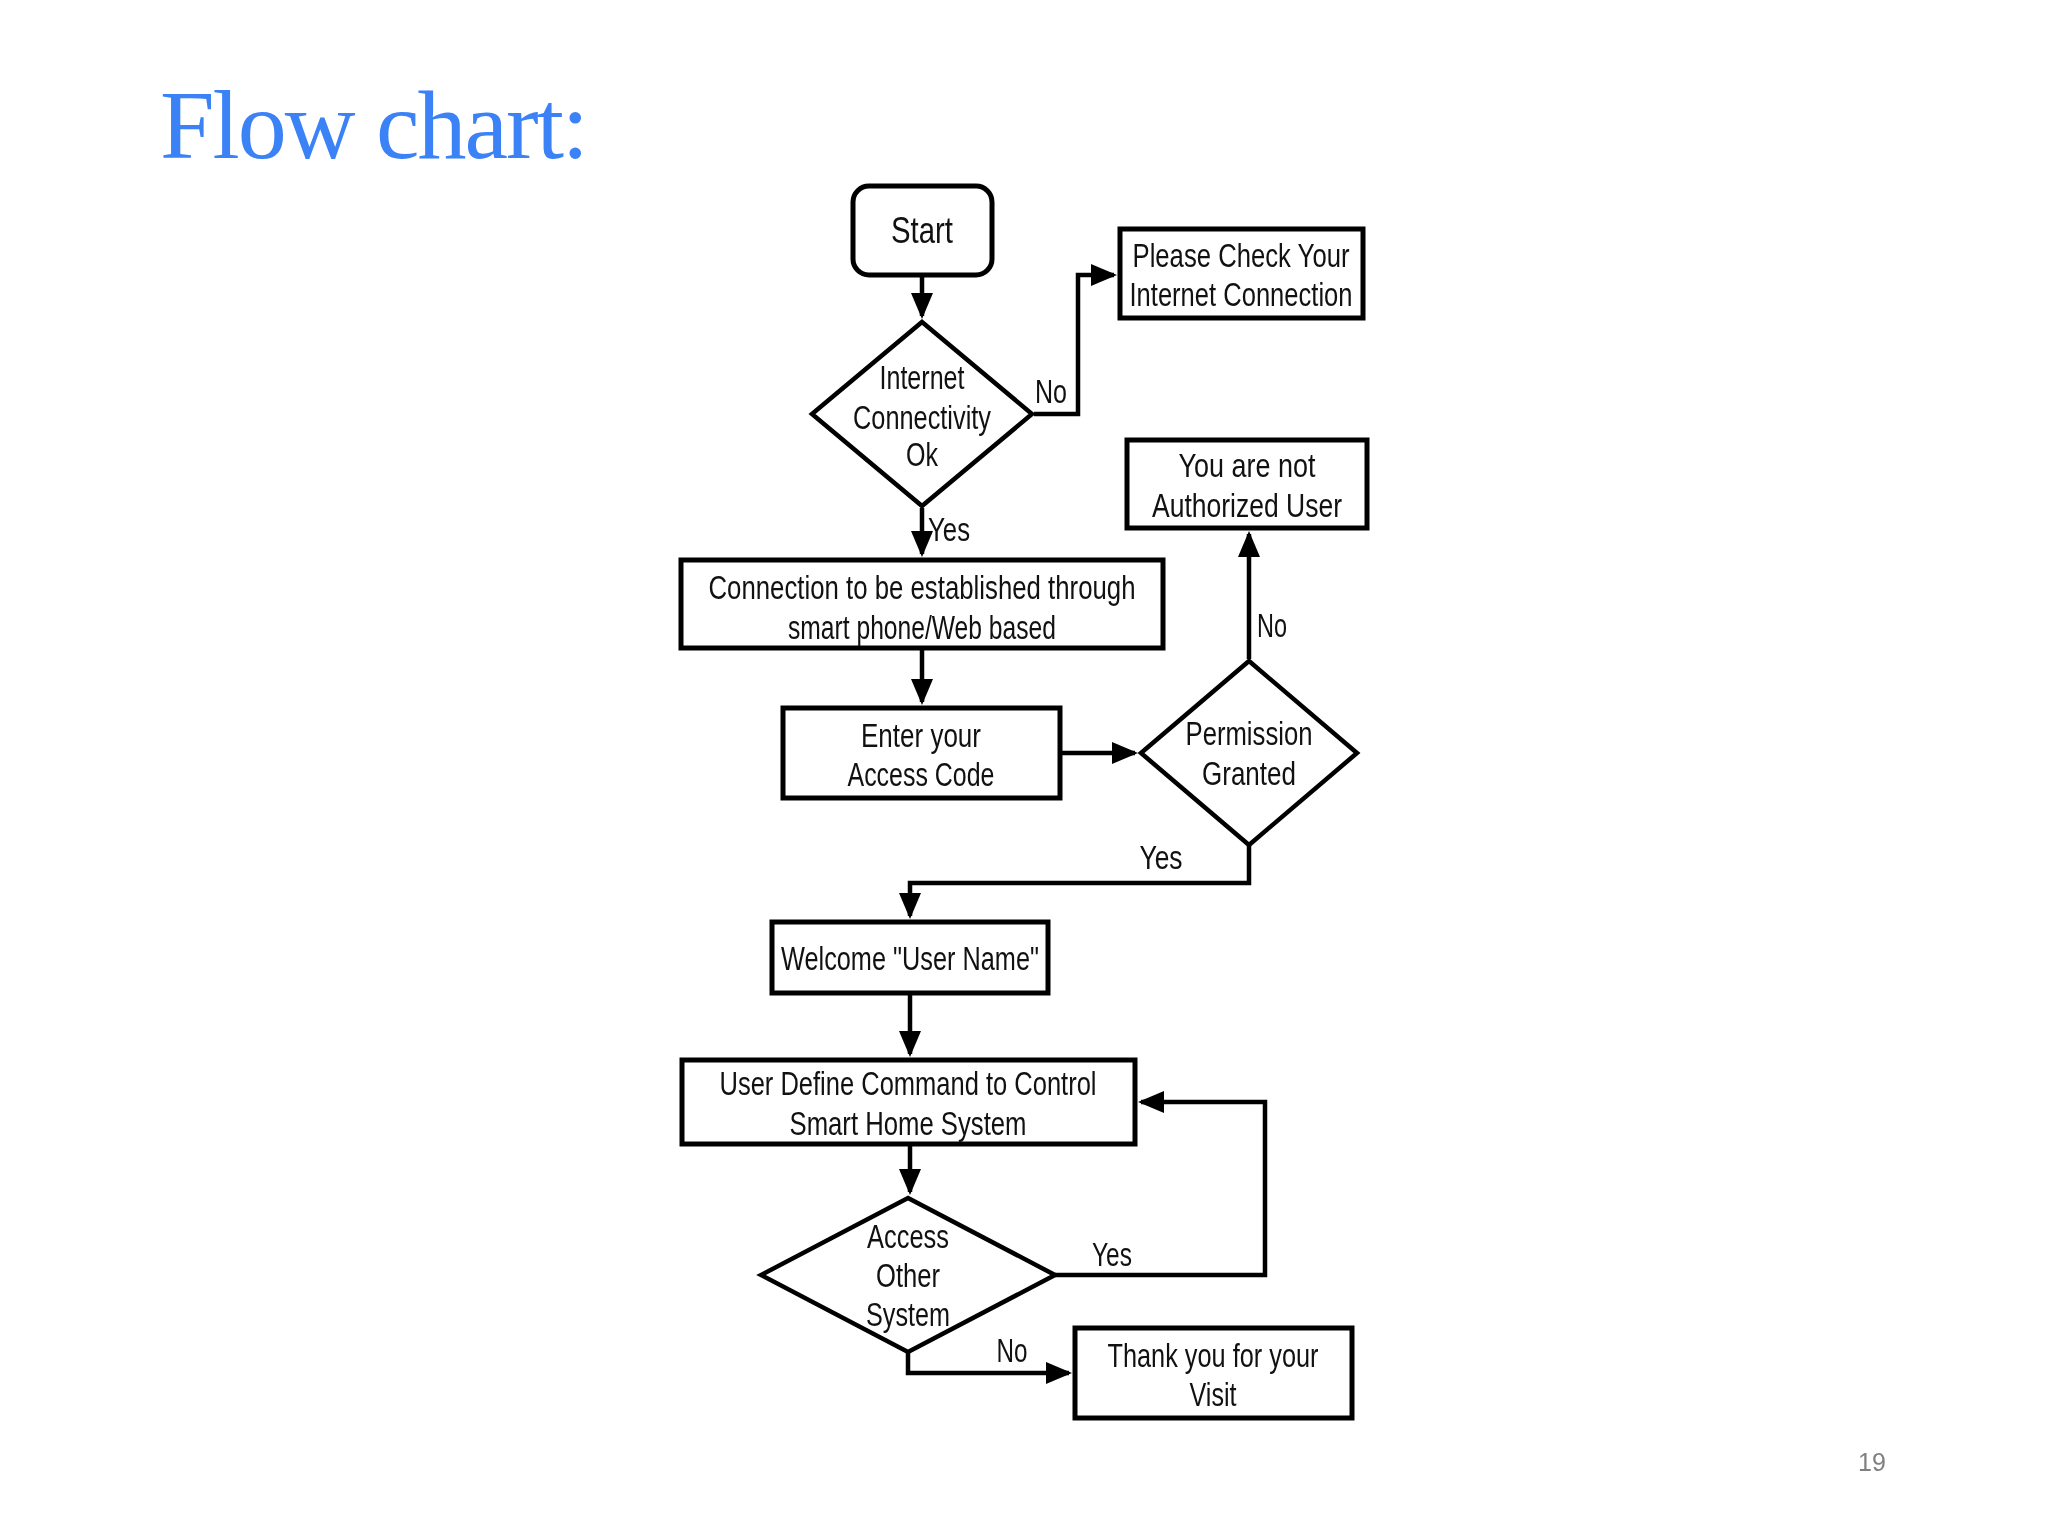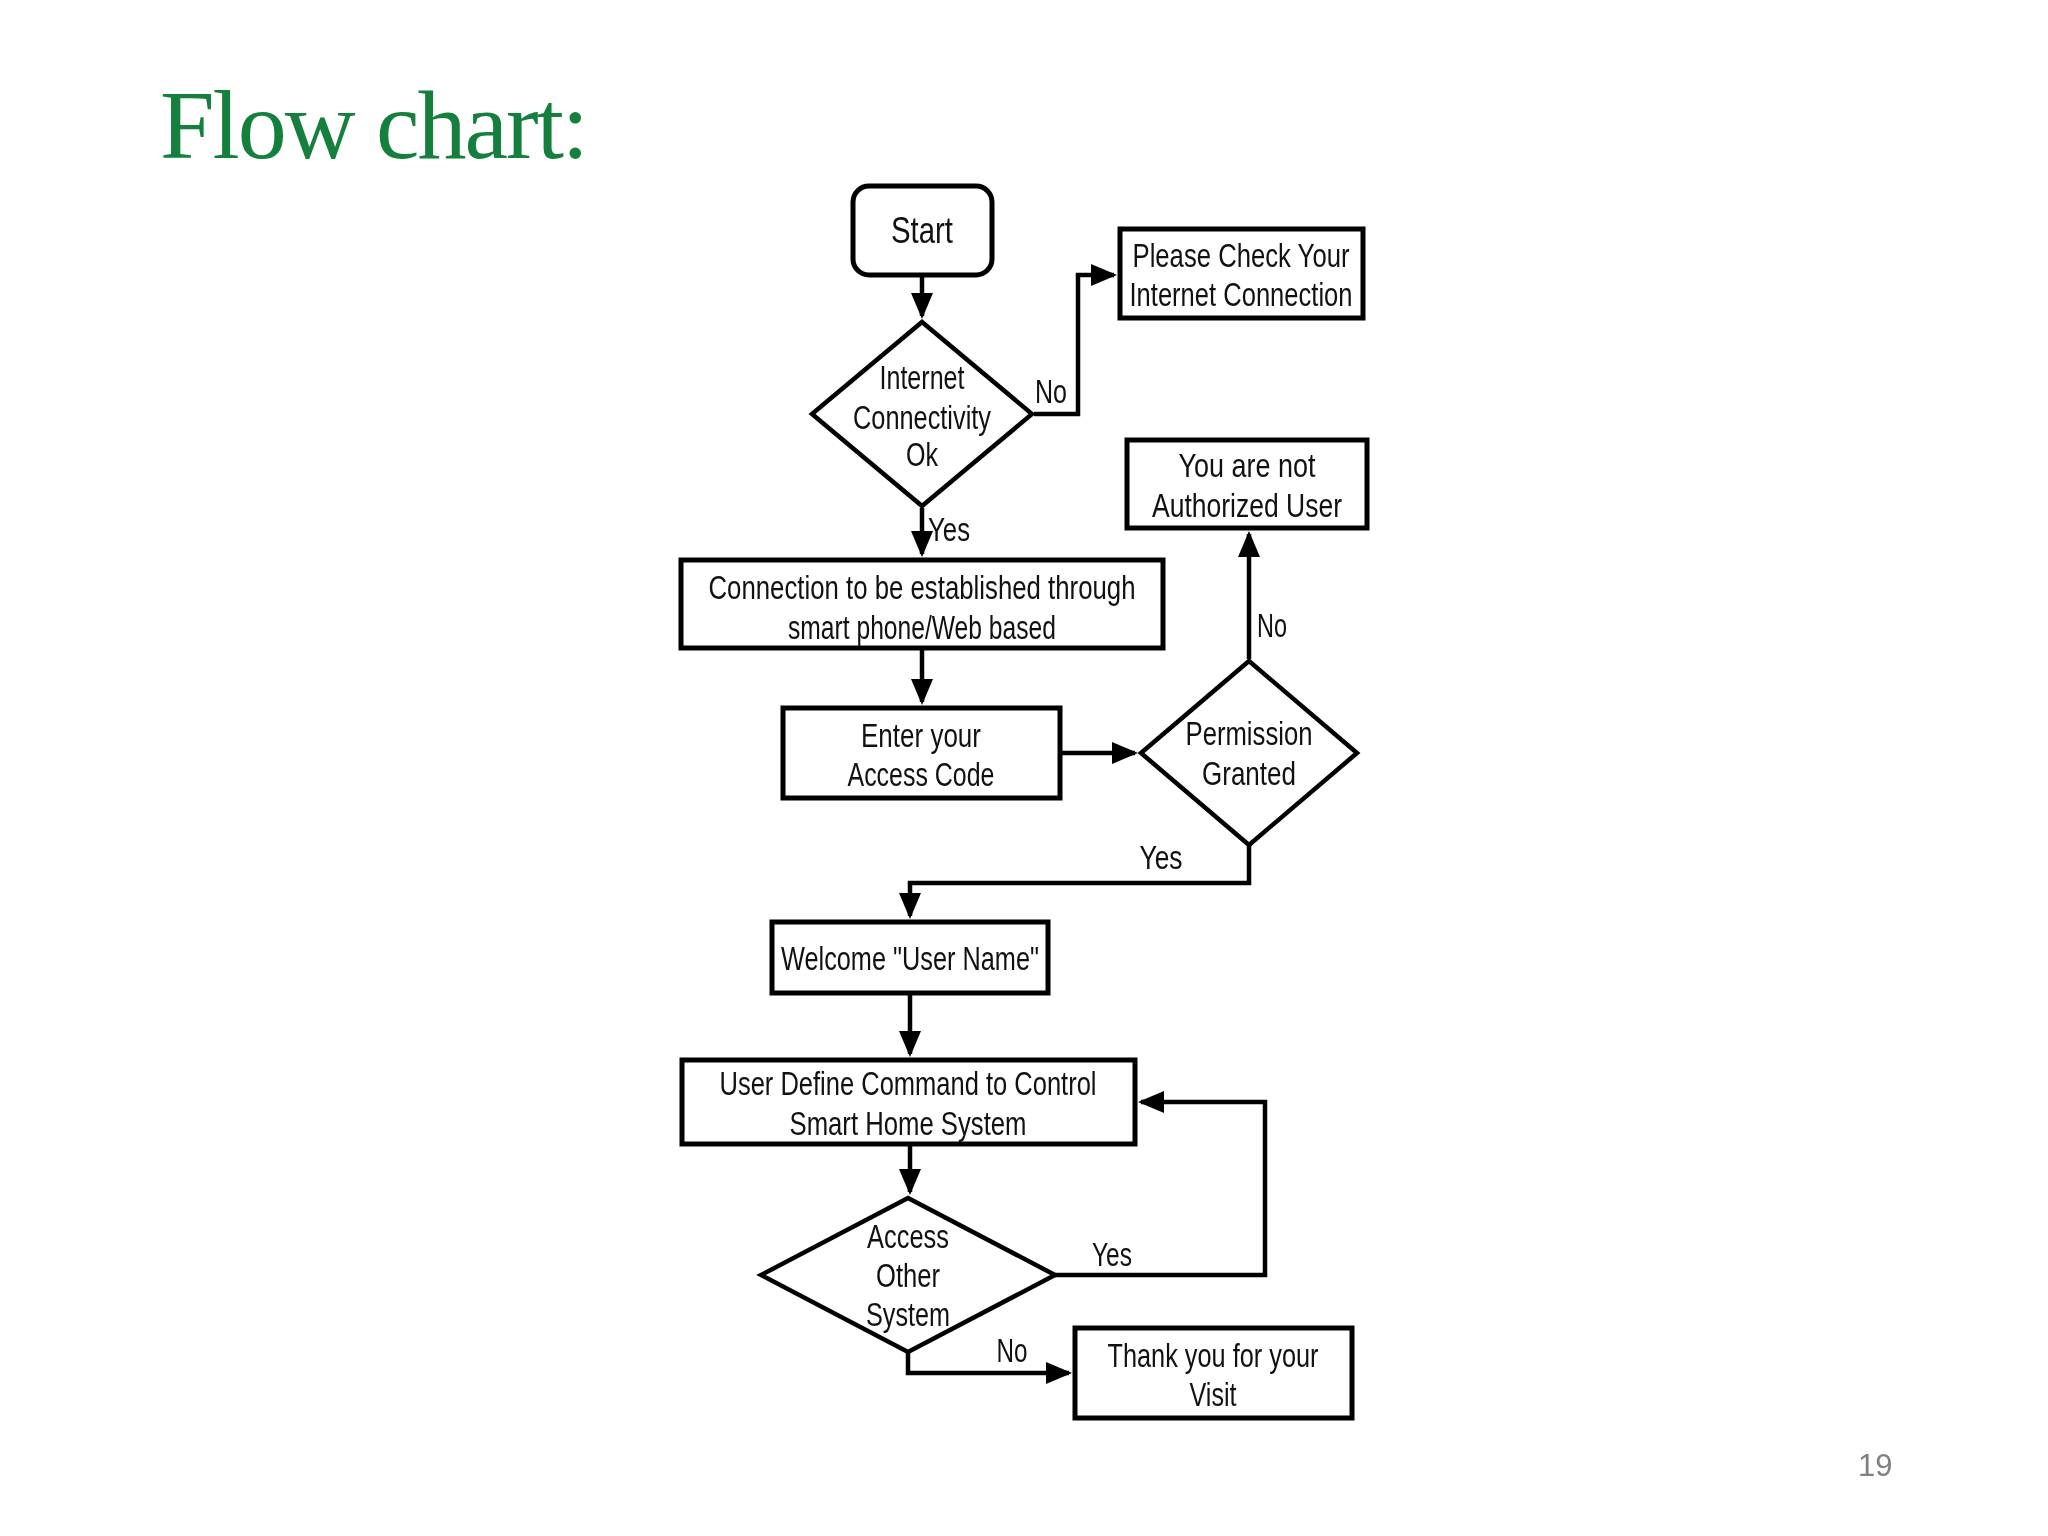--- a/index.html
+++ b/index.html
@@ -5,34 +5,34 @@
   html, body { margin: 0; padding: 0; background: #ffffff; }
   body {
     width: 2048px; height: 1536px;
     position: relative; overflow: hidden;
     font-family: "Liberation Sans", sans-serif;
   }
   .title {
     position: absolute; left: 160px; top: 76px;
     margin: 0; font-family: "Liberation Serif", serif;
     font-weight: 400; font-size: 98px; line-height: 1;
-    letter-spacing: -2px; color: #15803d; white-space: nowrap;
+    letter-spacing: -2px; color: #3b82f6; white-space: nowrap;
   }
   svg.flowchart { position: absolute; left: 0; top: 0; }
   svg.flowchart text {
     font-family: "Liberation Sans", sans-serif;
     font-size: 34px; fill: #111111; text-anchor: middle;
   }
   svg.flowchart text.start-label { font-size: 36px; }
   .shape  { fill: #ffffff; stroke: #000000; stroke-width: 5px; }
   .diamond{ fill: #ffffff; stroke: #000000; stroke-width: 4.5px; }
   .edge   { fill: none; stroke: #000000; stroke-width: 4.5px; }
   .pagenum {
     position: absolute; left: 1858px; top: 1450px;
-    font-size: 31px; color: #808080; line-height: 1;
+    font-size: 25px; color: #808080; line-height: 1;
   }
 </style>
 </head>
 <body>
 
 <div>
 
   <h1 class="title">Flow chart:</h1>
 
   <svg class="flowchart" width="2048" height="1536" viewBox="0 0 2048 1536" xmlns="http://www.w3.org/2000/svg">

